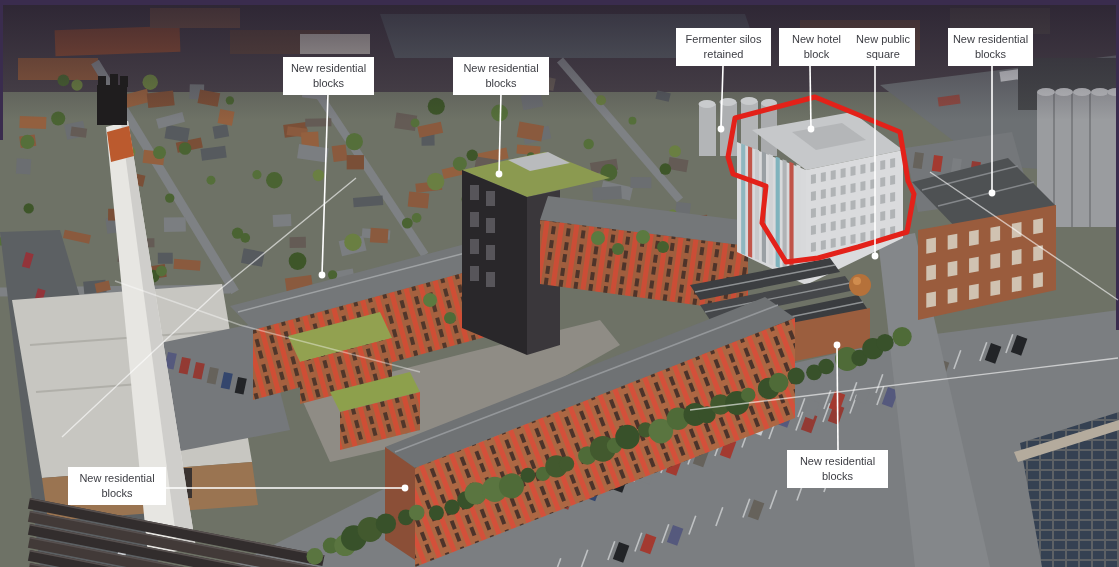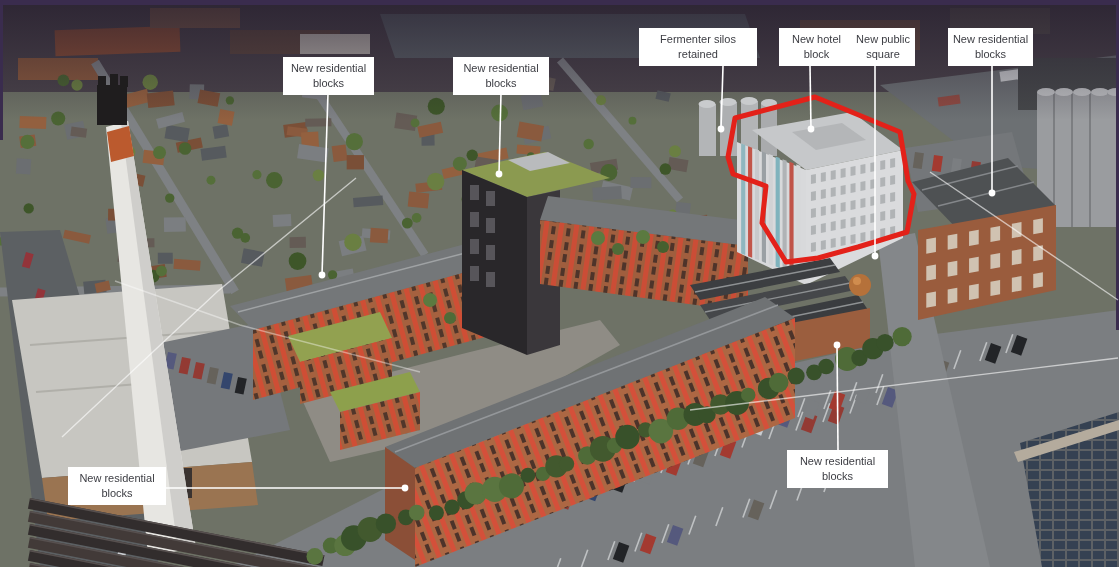--- a/index.html
+++ b/index.html
@@ -650,21 +650,21 @@
     <circle class="leader-dot" cx="837" cy="345" r="3.4"></circle>
   </g>
 </svg>
 
 <div class="callout" style="left:283px;top:57px;width:91px;">
       <span>New residential blocks</span>
     </div>
 <div class="callout" style="left:453px;top:57px;width:96px;">
       <span>New residential blocks</span>
     </div>
-<div class="callout" style="left:639px;top:28px;width:118px;">
+<div class="callout" style="left:676px;top:28px;width:95px;">
       <span>Fermenter silos retained</span>
     </div>
 <div class="callout" style="left:779px;top:28px;width:75px;">
       <span>New hotel block</span>
     </div>
 <div class="callout" style="left:851px;top:28px;width:64px;">
       <span>New public square</span>
     </div>
 <div class="callout" style="left:948px;top:28px;width:85px;">
       <span>New residential blocks</span>

